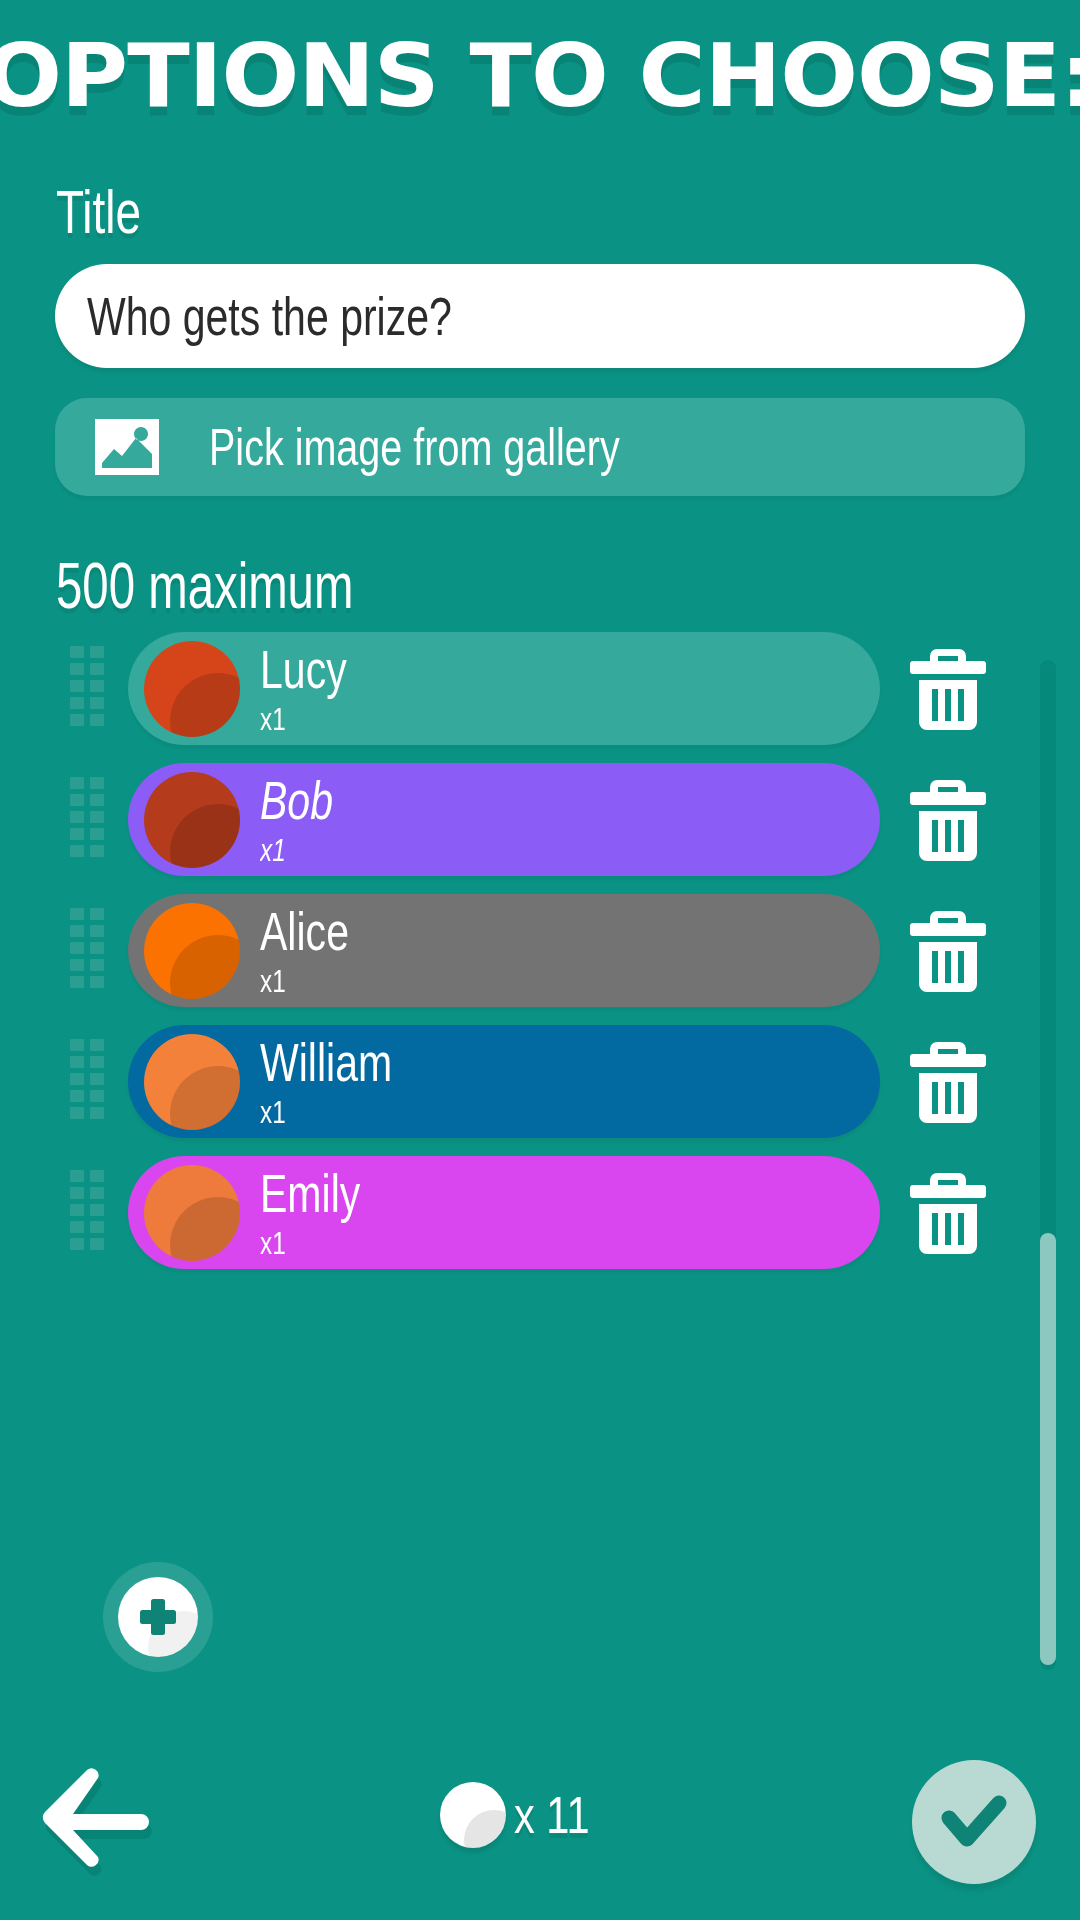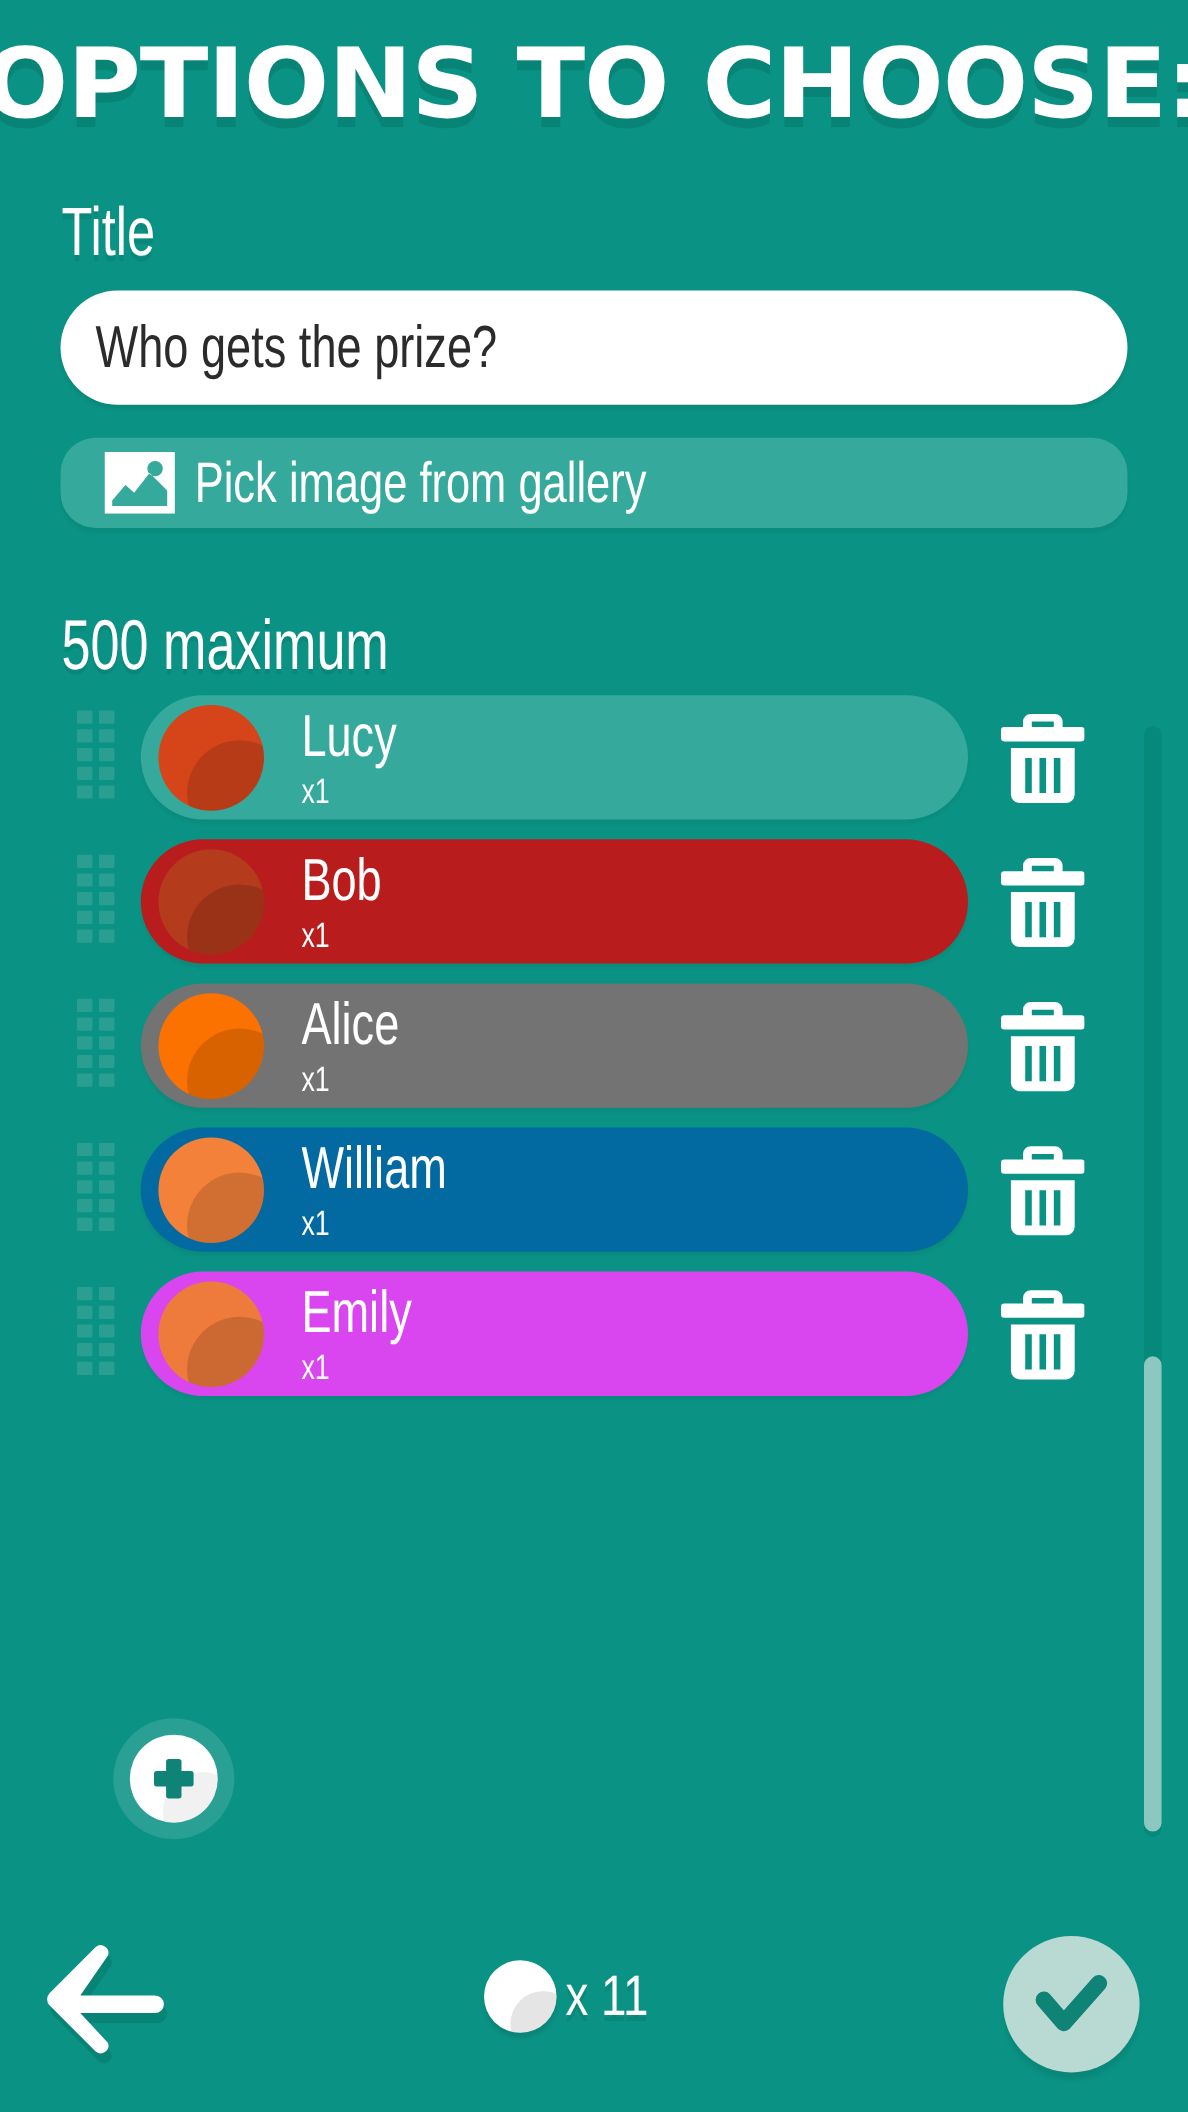--- a/index.html
+++ b/index.html
@@ -68,25 +68,26 @@
     font-weight:300;
     transform:scaleX(0.76);
     transform-origin:left center;
     white-space:nowrap;
   }
 
   
   .gallery-btn {
     position:absolute;
     left:55px; top:398px;
-    width:970px; height:82px;
+    width:970px; height:98px;
     background:#35A99B;
     border-radius:32px;
     display:flex; align-items:center;
     box-shadow:0 4px 3px rgba(0,0,0,0.05);
+    gap:32px;
   }
   .gallery-icon {
     margin-left:40px;
     width:64px; height:56px;
     flex:0 0 auto;
   }
   .gallery-label {
     margin-left:18px;
     color:#ffffff;
     font-size:52px;
@@ -144,21 +145,21 @@
   }
   .swatch::after {
     content:"";
     position:absolute;
     right:-26px; bottom:-32px;
     width:96px; height:96px;
     border-radius:50%;
     background:rgba(0,0,0,0.14);
   }
   .opt-texts {
-    margin-left:34px;
+    margin-left:20px;
     display:flex; flex-direction:column;
     justify-content:flex-end;
     overflow:hidden;
   }
   .opt-name {
     color:#ffffff;
     font-size:54px;
     line-height:54px;
     font-weight:300;
     transform:scaleX(0.76);
@@ -341,21 +342,21 @@
           <i></i>
           <i></i>
           <i></i>
           <i></i>
           <i></i>
           <i></i>
           <i></i>
           <i></i>
           <i></i>
         </div>
-        <div class="option-pill" style="background: #b91c1c;">
+        <div class="option-pill" style="background: #8b5cf6; font-style: italic;">
           <div class="swatch" style="background: rgb(180, 59, 28);"></div>
           <div class="opt-texts">
             <div class="opt-name">Bob</div>
             <div class="opt-count">x1</div>
           </div>
         </div>
         <svg class="delete-btn" viewBox="0 0 76 84">
           <path fill="#ffffff" fill-rule="evenodd" d="M27 2 h22 a7 7 0 0 1 7 7 v5 h17 a3 3 0 0 1 3 3 v7 a3 3 0 0 1 -3 3 H3 a3 3 0 0 1 -3 -3 v-7 a3 3 0 0 1 3 -3 h17 V9 A7 7 0 0 1 27 2 Z M28 9 v5 h20 V9 Z M9 33 h58 v42 a8 8 0 0 1 -8 8 H17 a8 8 0 0 1 -8 -8 Z M22 42 v32 h6 V42 Z M35 42 v32 h6 V42 Z M48 42 v32 h6 V42 Z"></path>
         </svg>
       </div>

